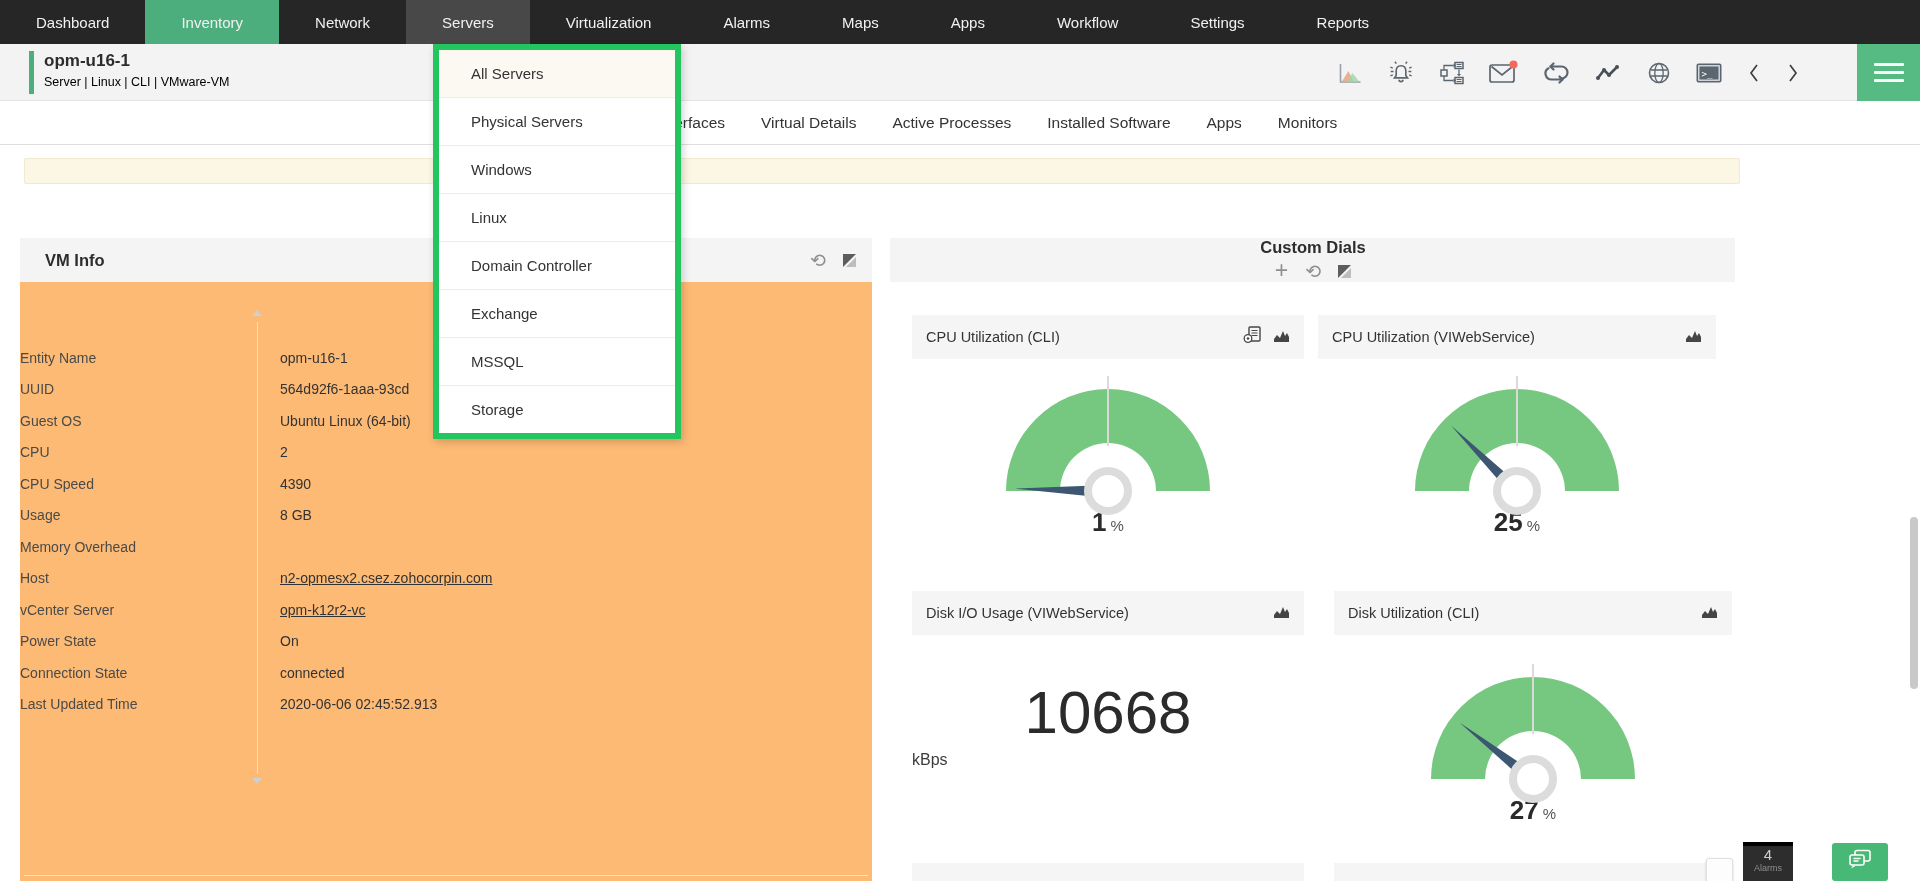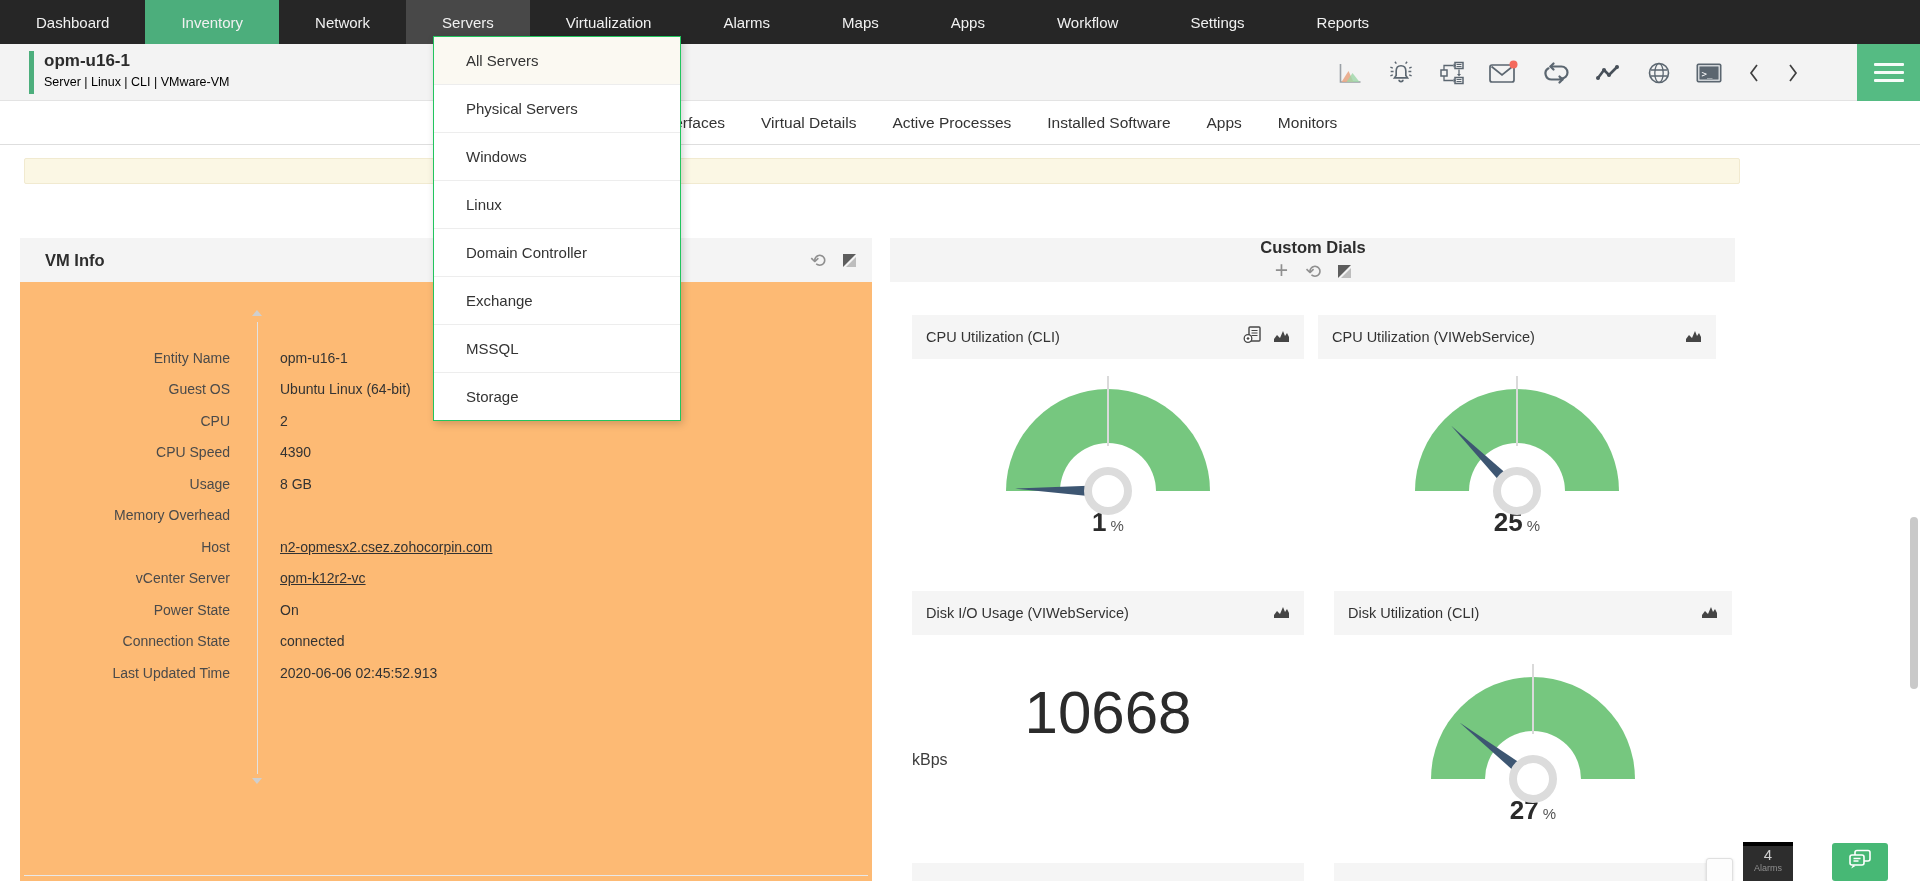--- a/index.html
+++ b/index.html
@@ -28,21 +28,21 @@
   .tabbar{position:absolute;left:0;top:101px;width:100%;height:44px;background:#fff;
           border-bottom:1px solid #dedede;box-sizing:border-box;}
   .tabs{position:absolute;left:657px;top:0;height:100%;display:flex;align-items:center;gap:36px;}
   .tab{font-size:15.5px;color:#333;cursor:pointer;white-space:nowrap;}
 
   
   .notice{position:absolute;left:24px;top:158px;width:1716px;height:26px;background:#fbf7e4;
           border:1px solid #f1ead0;border-radius:2px;box-sizing:border-box;}
 
   
-  .dropdown{position:absolute;left:433px;top:36px;width:248px;background:#86efac;border:1px solid #22c55e;
+  .dropdown{position:absolute;left:433px;top:44px;width:248px;background:#86efac;border:6px solid #22c55e;
             box-shadow:2px 3px 8px rgba(0,0,0,.18);z-index:40;box-sizing:border-box;}
   .dd-item{height:47px;display:flex;align-items:center;padding-left:32px;font-size:15px;color:#333;
            border-bottom:1px solid #ededed;cursor:pointer;background:#fff;}
   .dd-item:first-child{background:#fbf9f2;}
   .dd-item:last-child{border-bottom:none;}
 
   
   .panel-hdr{height:44px;background:#f4f4f4;display:flex;align-items:center;box-sizing:border-box;}
   .panel-title{font-size:16.5px;font-weight:700;color:#2d2d2d;flex:1;}
   .hdr-ctl{display:flex;align-items:center;gap:17px;}
@@ -51,21 +51,21 @@
 
   .vm-panel{position:absolute;left:20px;top:238px;width:852px;height:643px;background:#fdba74;}
   .vm-panel .panel-hdr{padding:0 16px 0 25px;}
   .vm-divider{position:absolute;left:237px;top:84px;width:1px;height:452px;background:#e2e2e2;}
   .vm-arrow-up{position:absolute;left:232px;top:72px;width:0;height:0;
                border-left:5px solid transparent;border-right:5px solid transparent;border-bottom:6px solid #cfcfcf;}
   .vm-arrow-down{position:absolute;left:232px;top:540px;width:0;height:0;
                  border-left:5px solid transparent;border-right:5px solid transparent;border-top:6px solid #cfcfcf;}
   .vm-body{position:absolute;left:0;top:104px;width:100%;}
   .vm-row{display:flex;height:31.5px;align-items:center;}
-  .vm-label{width:210px;text-align:right;font-size:14px;color:#4a4a4a;}
+  .vm-label{width:210px;font-size:14px;color:#4a4a4a;}
   .vm-value{margin-left:50px;font-size:14px;color:#333;}
   .vm-value.link{text-decoration:underline;cursor:pointer;}
   .vm-bottom{position:absolute;left:4px;right:4px;top:637px;border-top:1px solid #e8e8e8;}
 
   .dials-panel{position:absolute;left:890px;top:238px;width:845px;height:643px;background:#fff;}
   .dials-panel > .panel-hdr{padding:0 15px 0 16px;flex-direction:column;}
 
   .card{position:absolute;background:#fff;}
   .card-hdr{height:44px;background:#f5f5f5;display:flex;align-items:center;justify-content:space-between;
             padding:0 14px;box-sizing:border-box;}
@@ -256,20 +256,24 @@
     </div>
     <div class="vm-arrow-up"></div>
     <div class="vm-divider"></div>
     <div class="vm-arrow-down"></div>
     <div class="vm-body">
       <div class="vm-row">
           <div class="vm-label">Entity Name</div>
           <div class="vm-value">opm-u16-1</div>
         </div>
       <div class="vm-row">
+          <div class="vm-label">UUID</div>
+          <div class="vm-value">564d92f6-1aaa-93cd</div>
+        </div>
+      <div class="vm-row">
           <div class="vm-label">Guest OS</div>
           <div class="vm-value">Ubuntu Linux (64-bit)</div>
         </div>
       <div class="vm-row">
           <div class="vm-label">CPU</div>
           <div class="vm-value">2</div>
         </div>
       <div class="vm-row">
           <div class="vm-label">CPU Speed</div>
           <div class="vm-value">4390</div>

